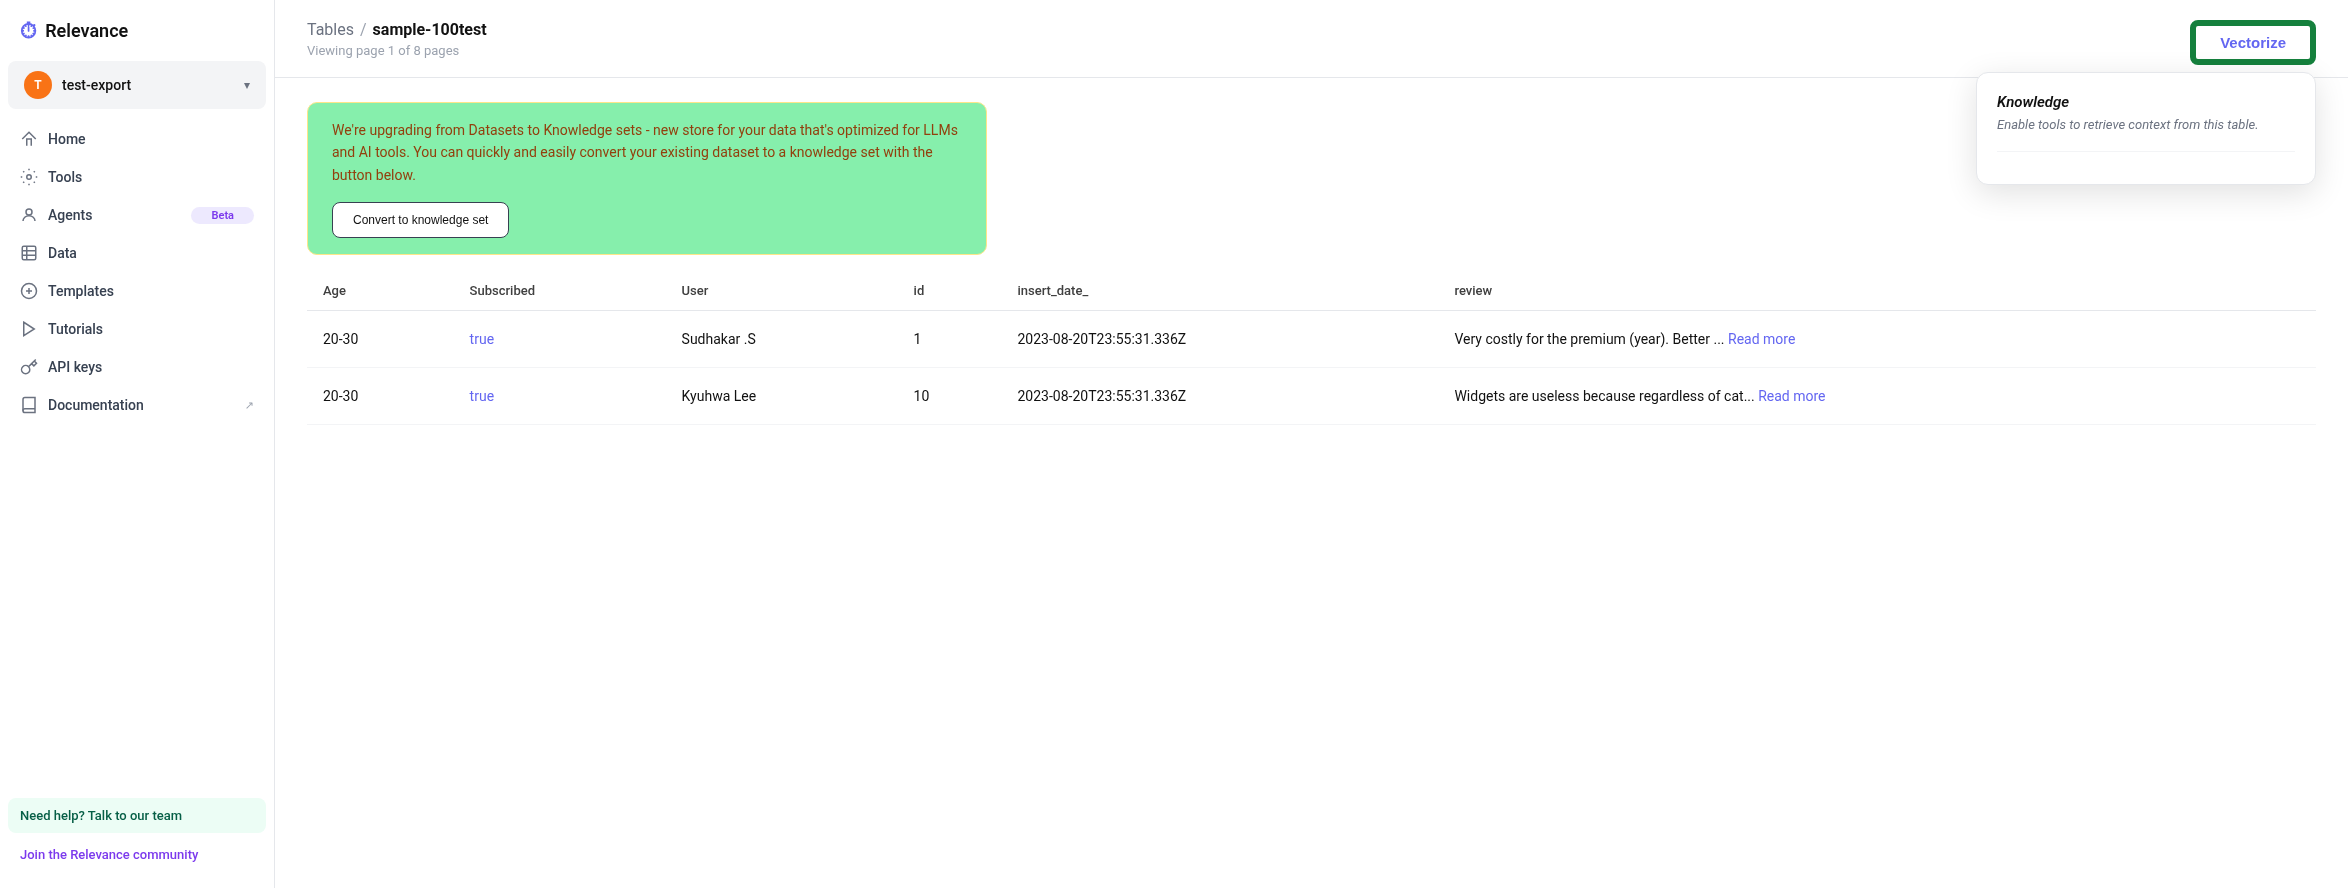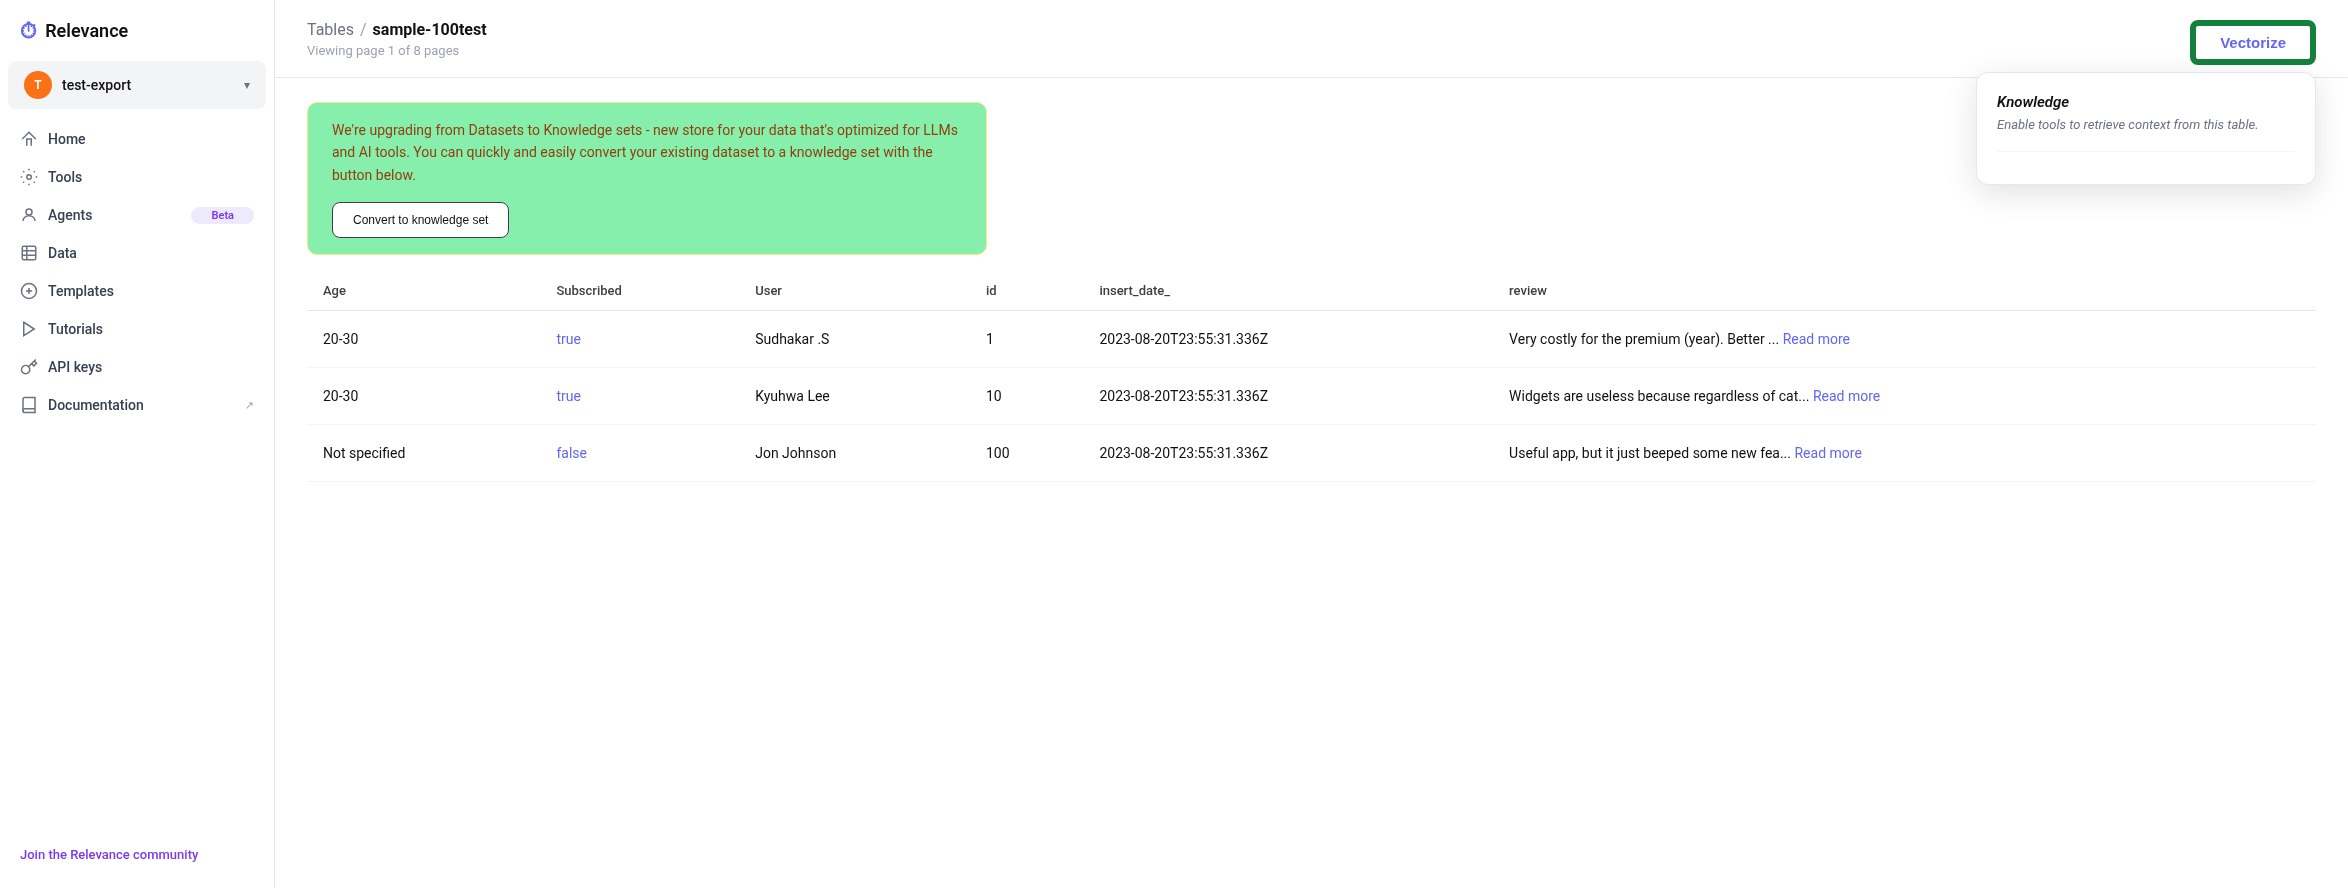--- a/index.html
+++ b/index.html
@@ -314,20 +314,21 @@
       <svg class="icon" viewBox="0 0 24 24" fill="none" stroke="currentColor" stroke-width="2">
           <path d="M4 19.5A2.5 2.5 0 0 1 6.5 17H20"></path>
           <path d="M6.5 2H20v20H6.5A2.5 2.5 0 0 1 4 19.5v-15A2.5 2.5 0 0 1 6.5 2z"></path>
         </svg>
       <span>Documentation</span>
       <span style="margin-left:auto;font-size:11px;color:#9ca3af;">↗</span>
     </div>
   </nav>
 
   <div class="sidebar-bottom">
+    <div class="sidebar-help">Need help? Talk to our team</div>
     <div class="sidebar-community">Join the Relevance community</div>
   </div>
 </aside>
 
 <main class="main">
   <div class="main-header">
     <div>
       <div class="breadcrumb">
         <span style="cursor:pointer;color:#6b7280;">Tables</span>
         <span class="breadcrumb-sep">/</span>
@@ -379,27 +380,16 @@
           <td>20-30</td>
           <td><span class="td-true">true</span></td>
           <td>Kyuhwa Lee</td>
           <td>10</td>
           <td>2023-08-20T23:55:31.336Z</td>
           <td>
             <span>Widgets are useless because regardless of cat...</span>
             <span class="read-more">Read more</span>
           </td>
         </tr>
-        <tr>
-          <td>Not specified</td>
-          <td><span class="td-false">false</span></td>
-          <td>Jon Johnson</td>
-          <td>100</td>
-          <td>2023-08-20T23:55:31.336Z</td>
-          <td>
-            <span>Useful app, but it just beeped some new fea...</span>
-            <span class="read-more">Read more</span>
-          </td>
-        </tr>
       </tbody>
     </table>
   </div>
 </main>
 
 </body></html>

